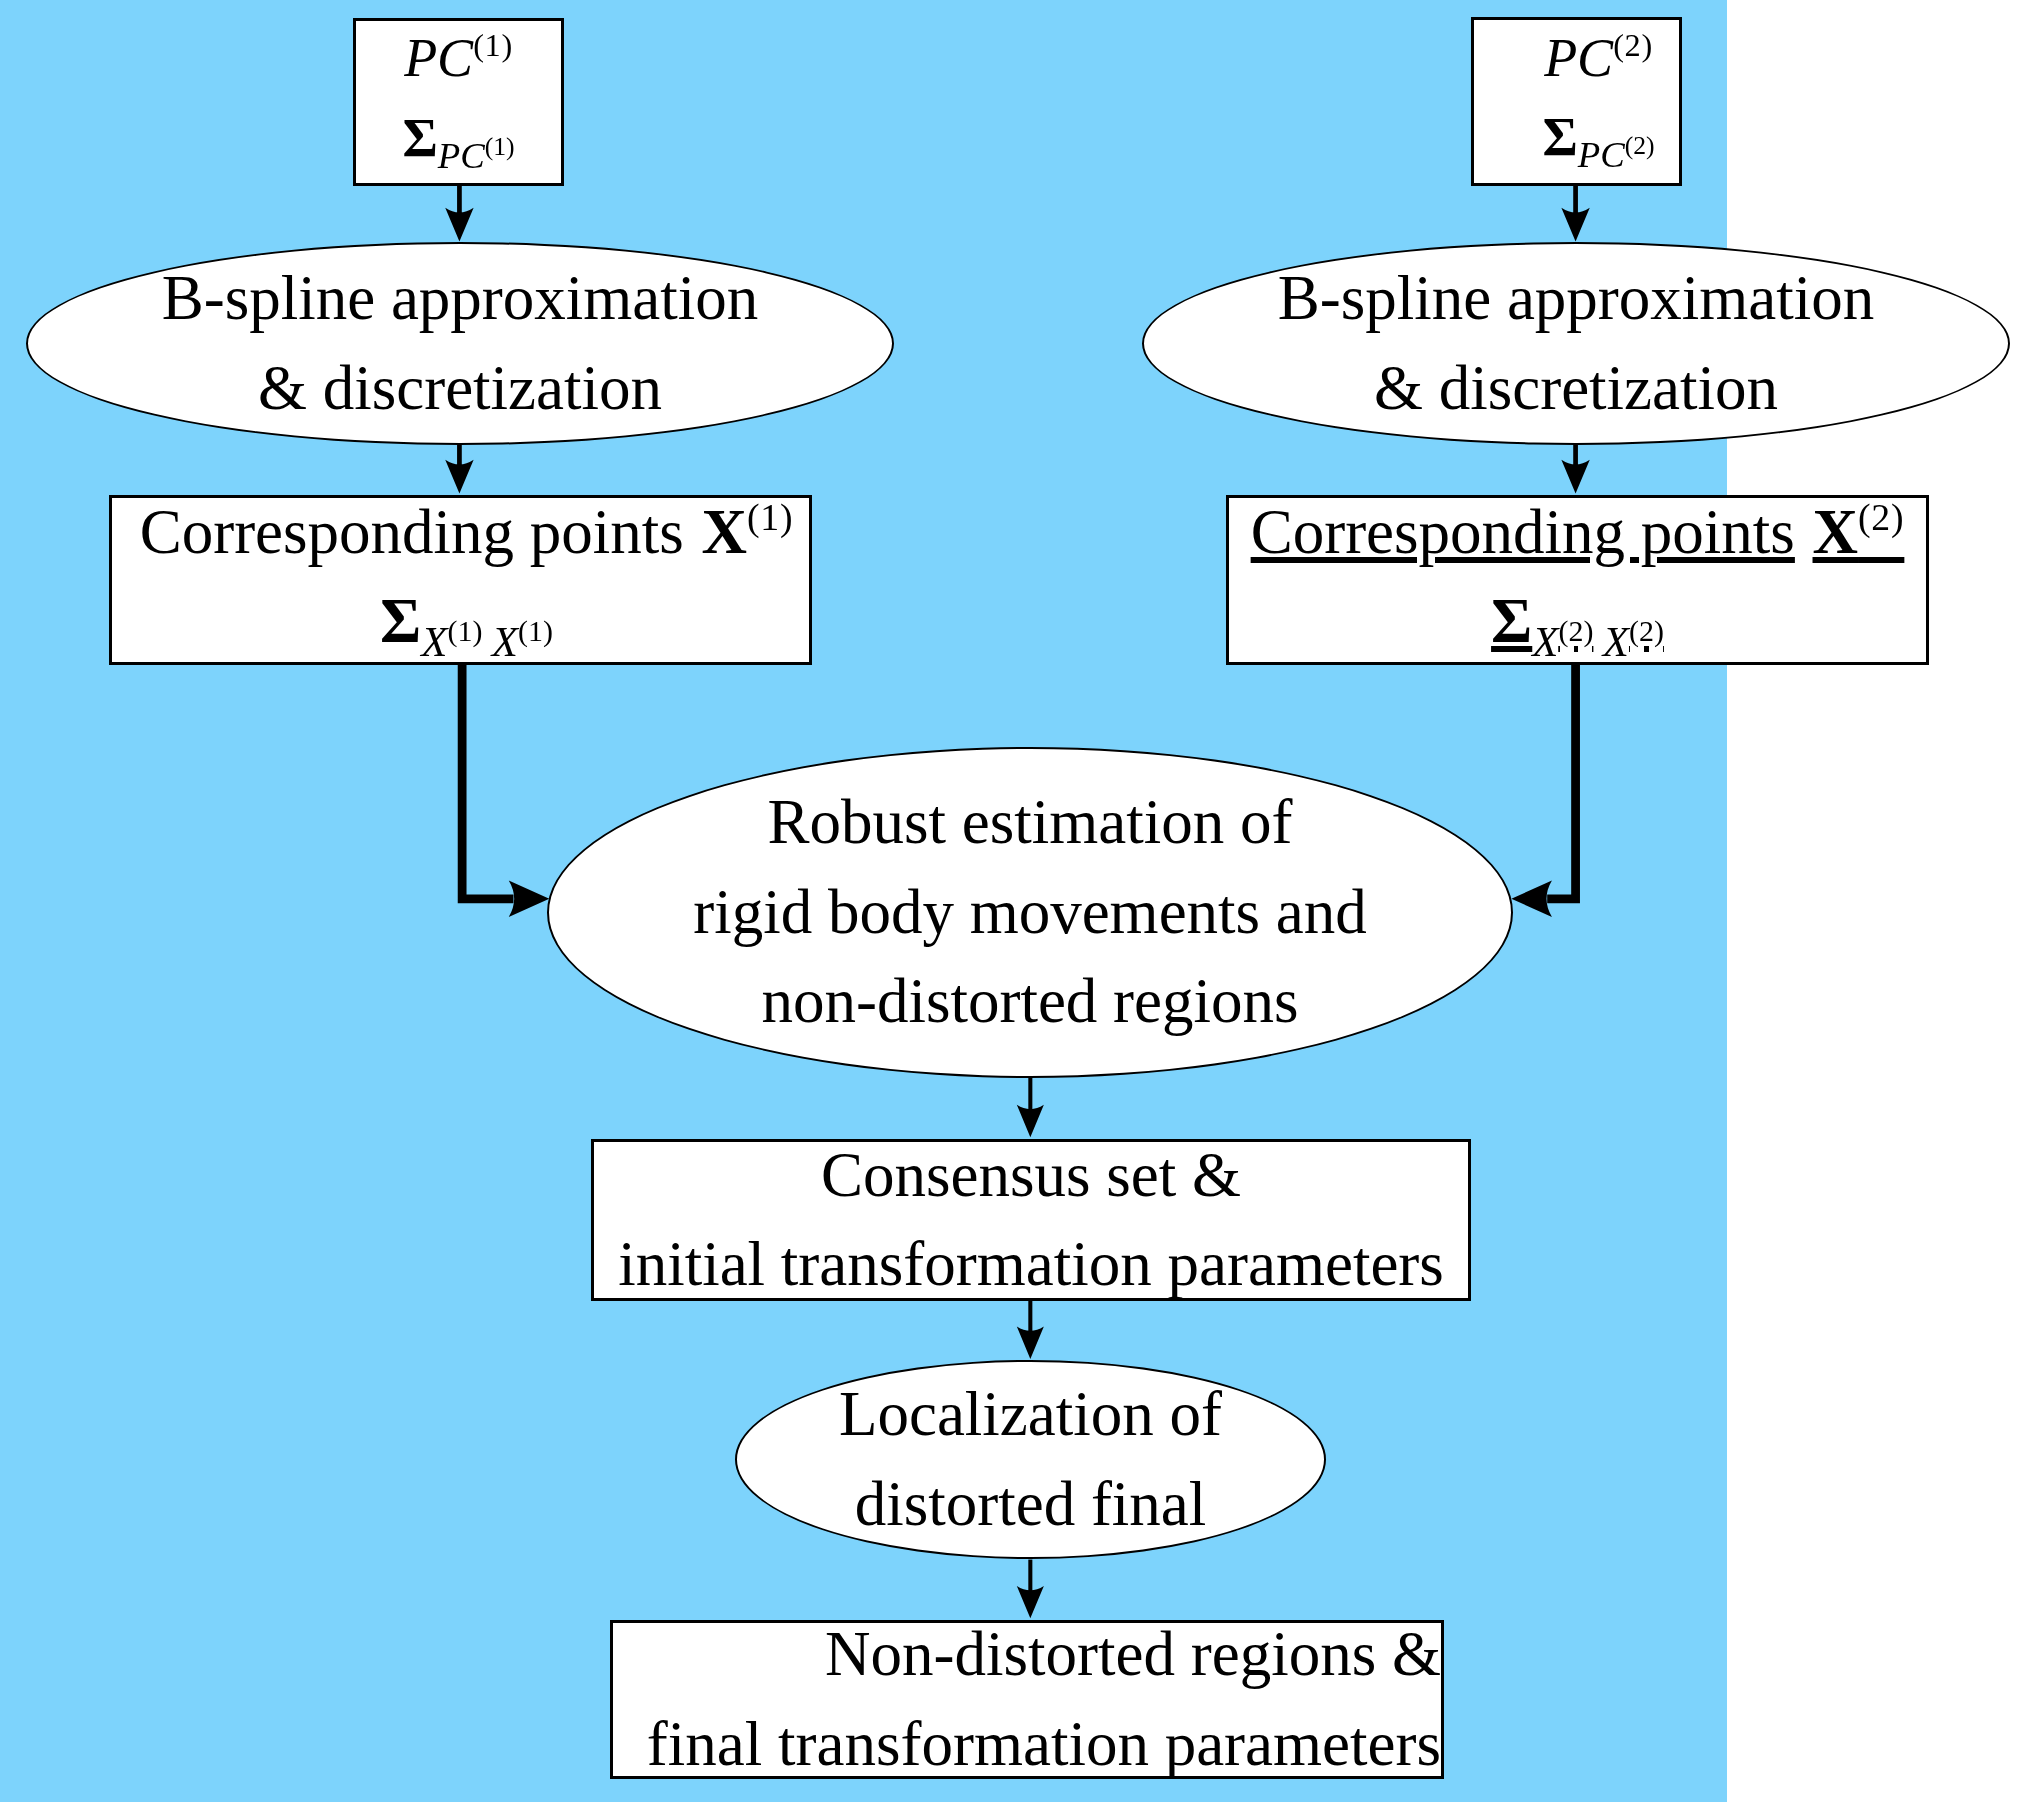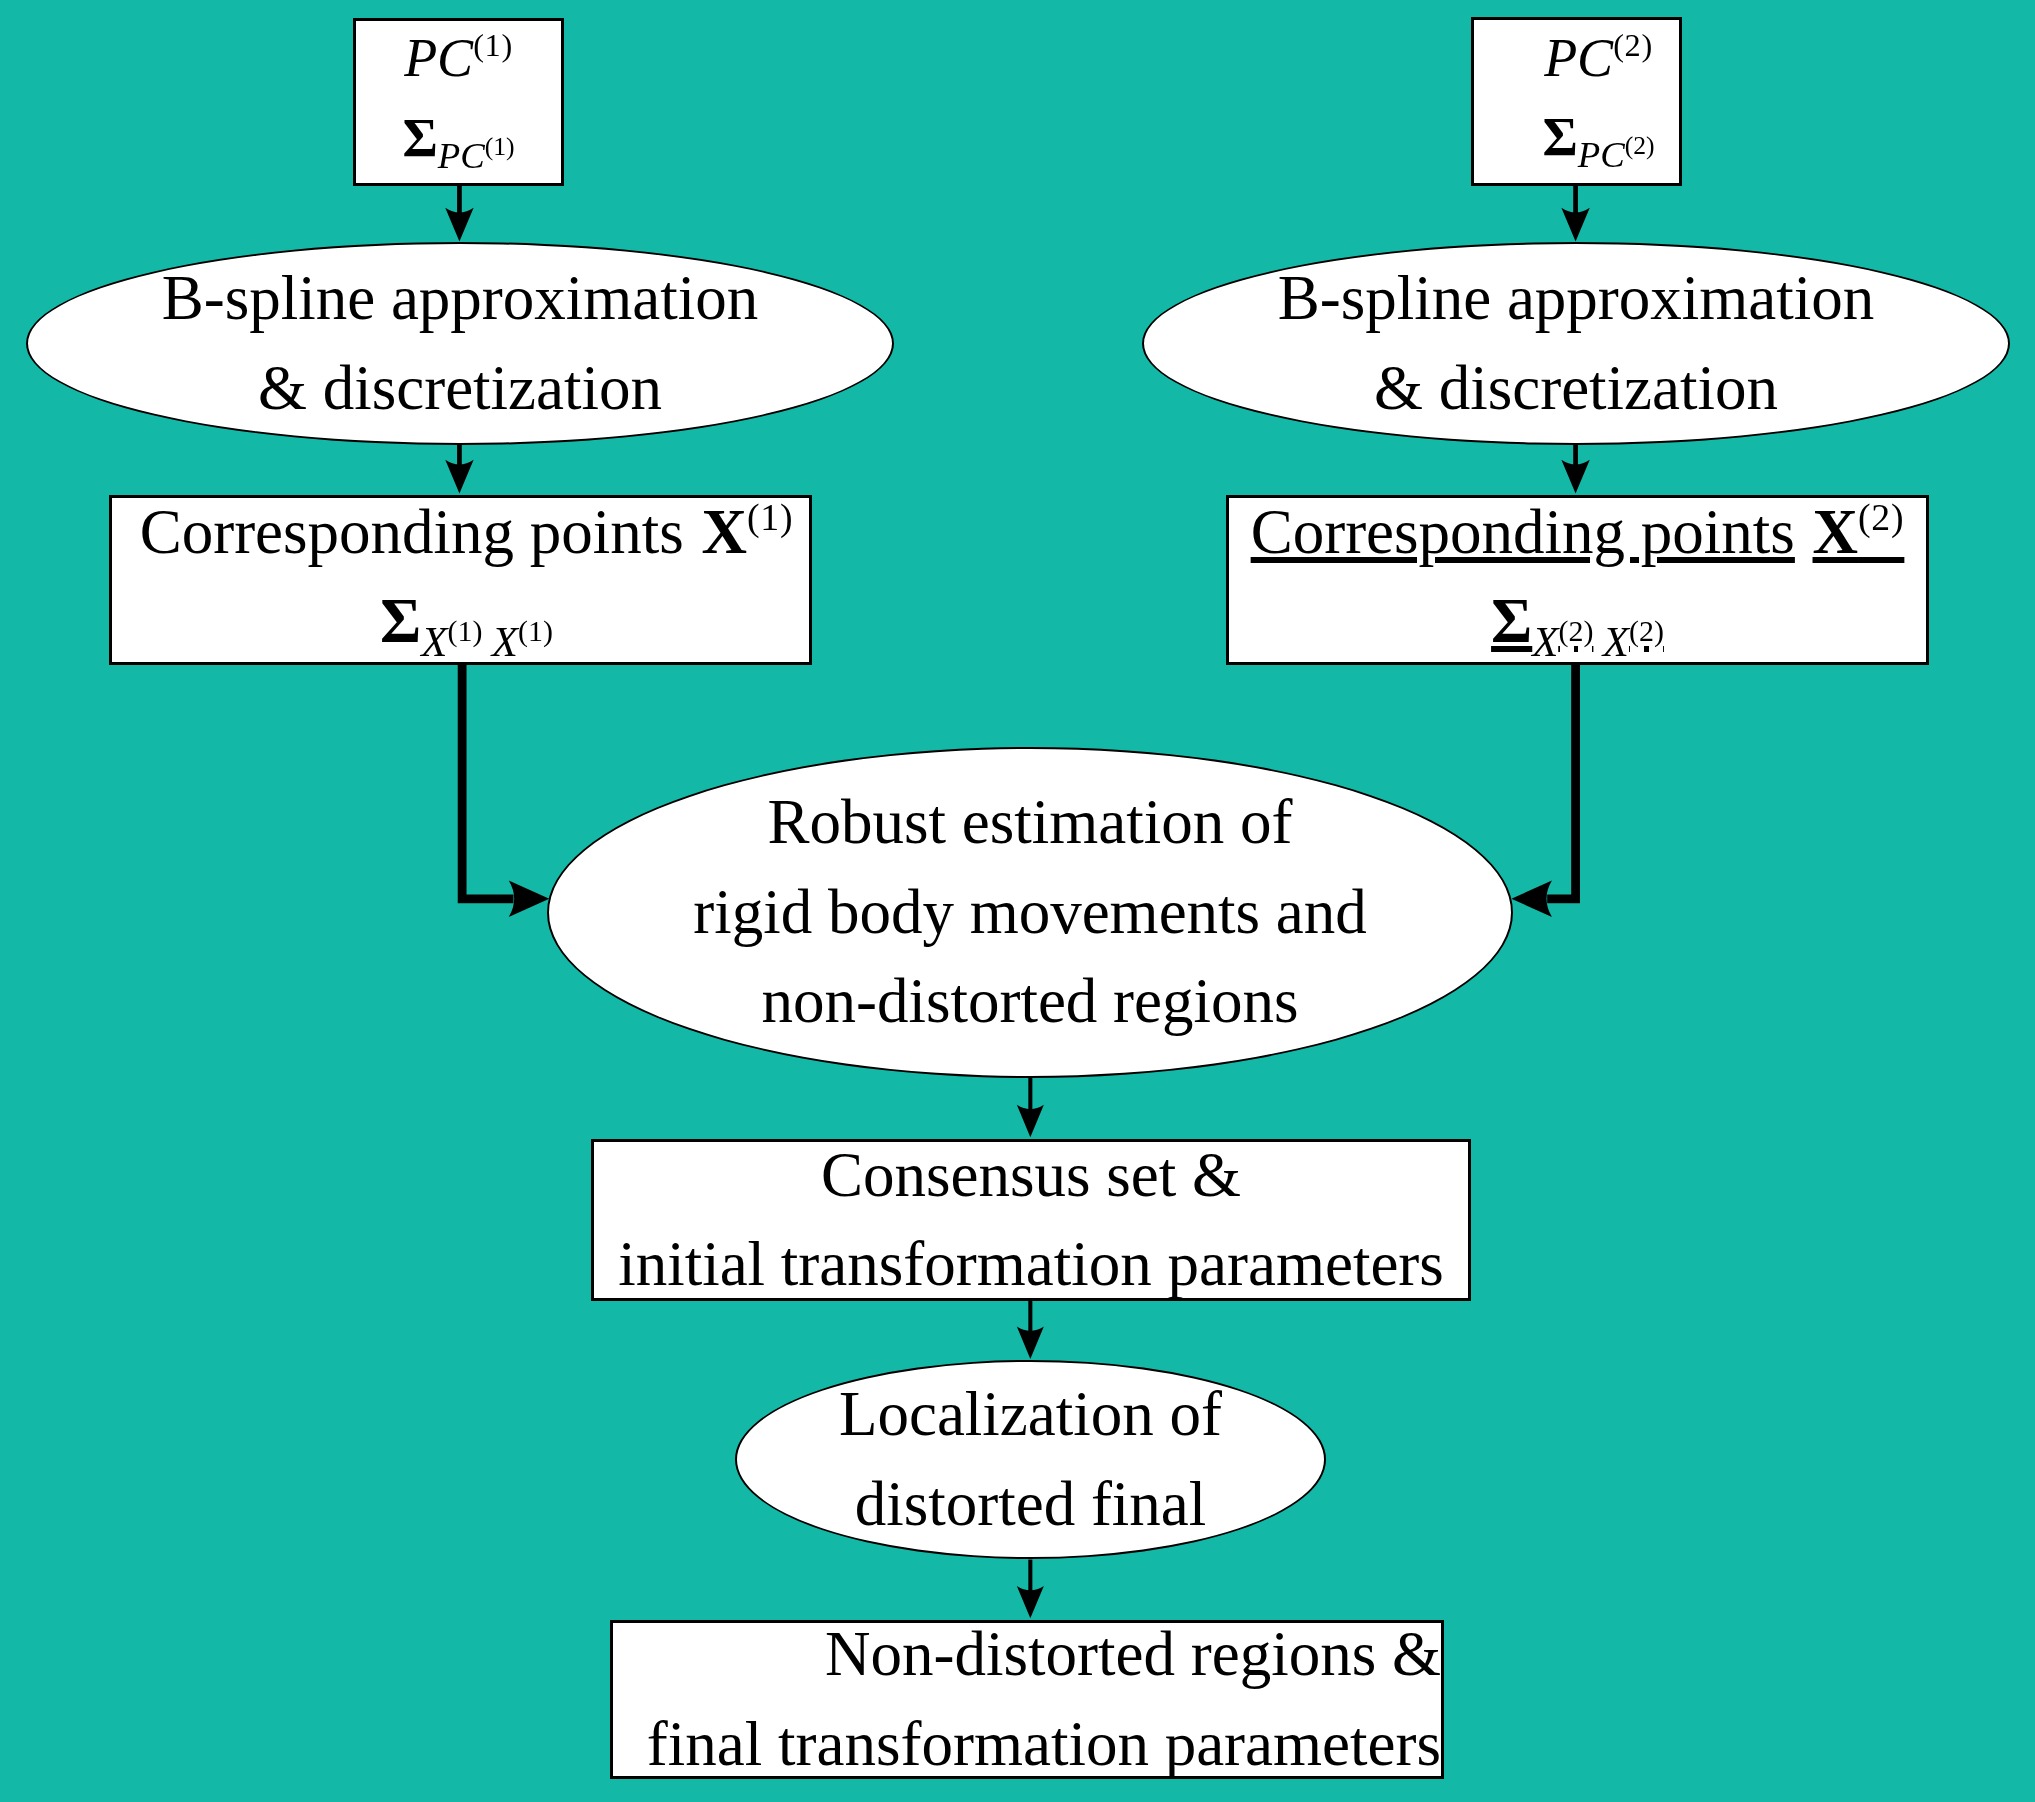--- a/index.html
+++ b/index.html
@@ -5,22 +5,22 @@
   * { box-sizing: border-box; margin: 0; padding: 0; }
   html, body {
     width: 2035px; height: 1803px;
     background: #ffffff;
     font-family: "Liberation Serif", "DejaVu Serif", serif;
     color: #000000;
     overflow: hidden;
   }
   #canvas {
     position: relative;
-    width: 2035px; height: 1803px;
-    background: #14b8a6;
+    width: 1727px; height: 1803px;
+    background: #7dd3fc;
   }
   .node {
     position: absolute;
     display: flex;
     flex-direction: column;
     align-items: center;
     justify-content: center;
     text-align: center;
     background: #ffffff;
     z-index: 1;

